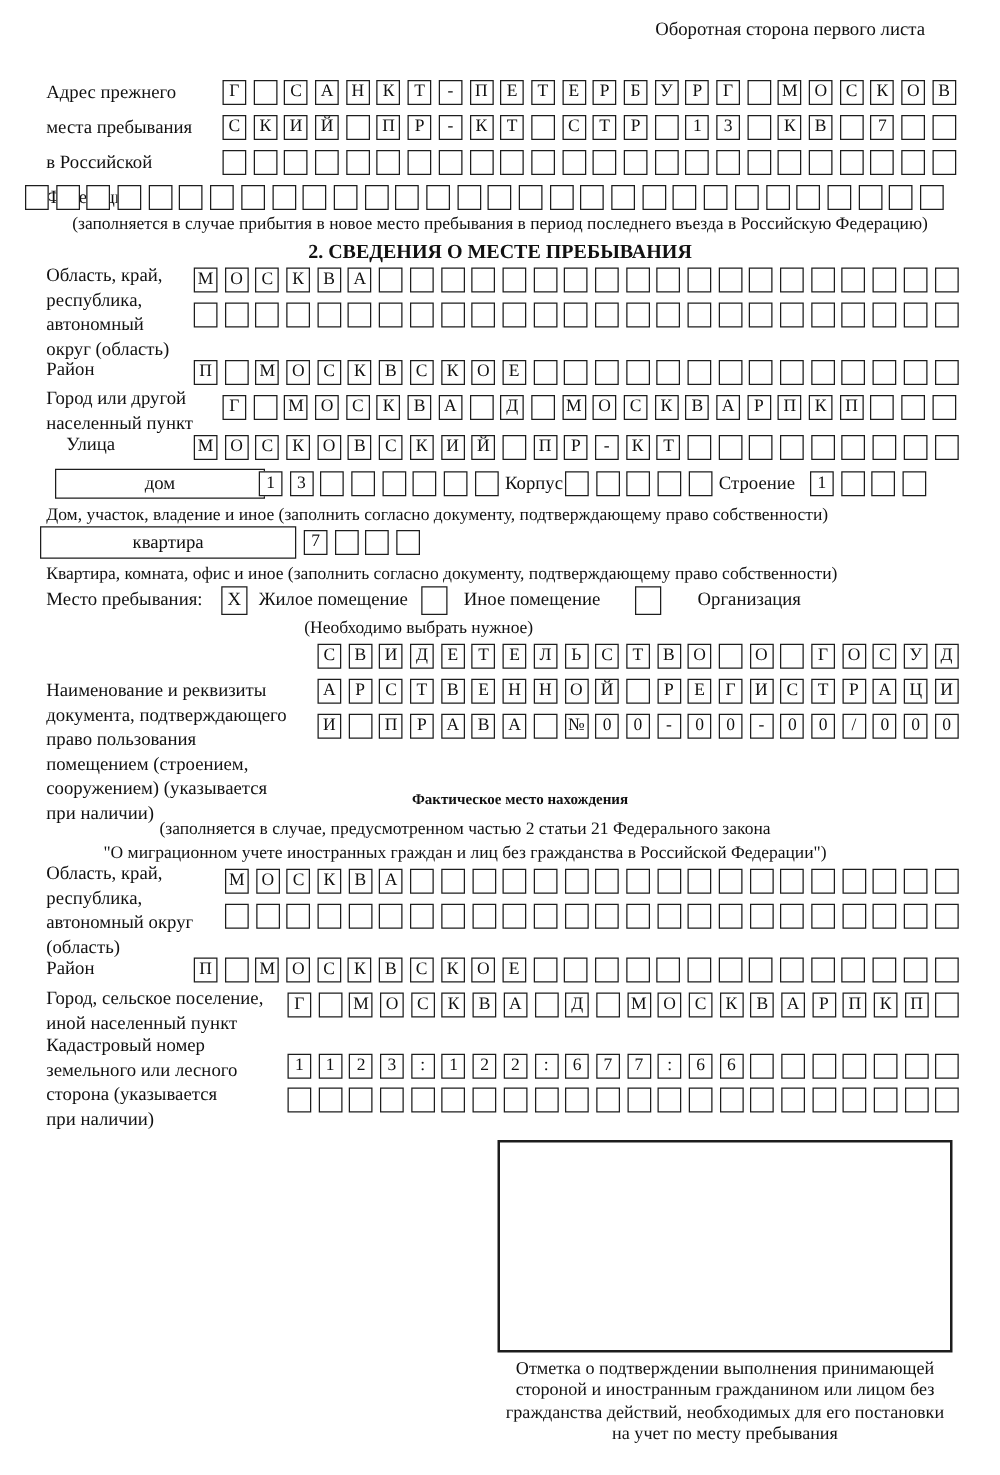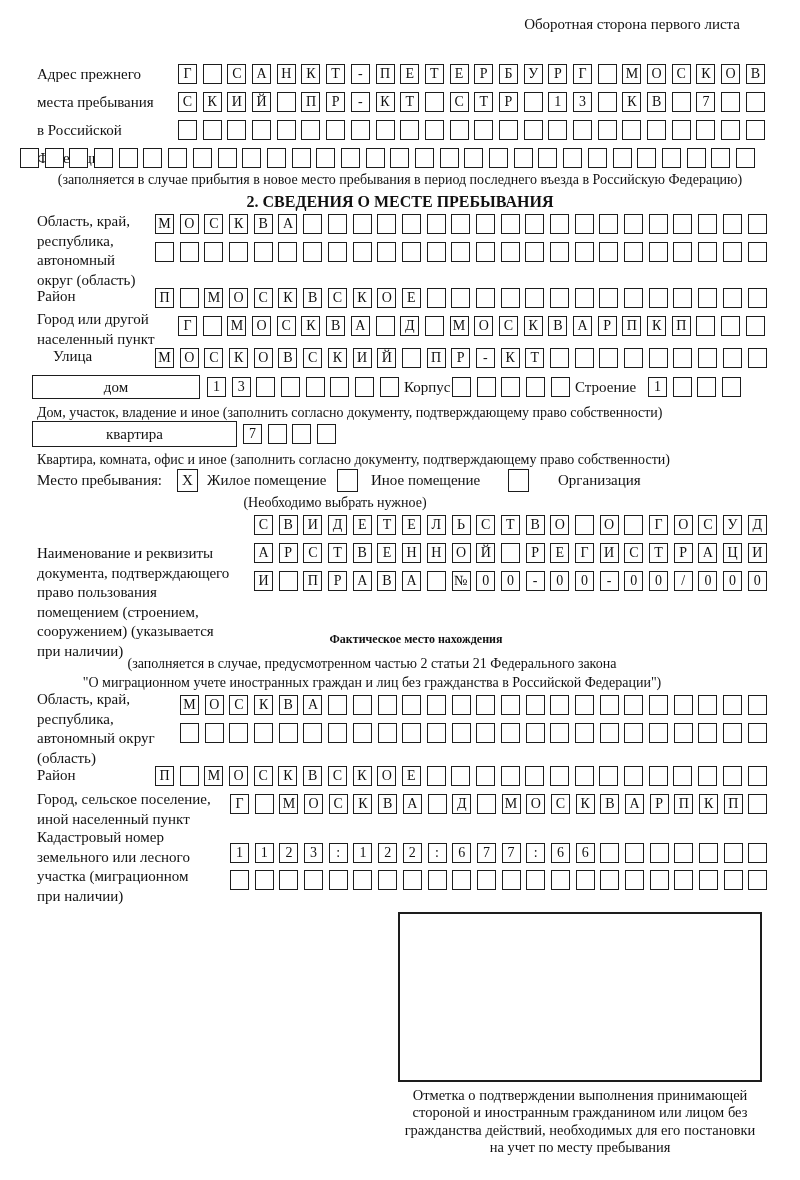--- a/index.html
+++ b/index.html
@@ -302,21 +302,21 @@
       <span class="cell"></span>
       <span class="cell"></span>
       <span class="cell"></span>
       <span class="cell"></span>
       <span class="cell"></span>
       <span class="cell"></span>
       <span class="cell"></span>
       <span class="cell"></span>
     </div>
 
-  <div class="widebox" style="left:32px;top:375px;width:168px;height:24px;">дом</div>
+  <div class="widebox" style="left:44px;top:375px;width:168px;height:24px;">дом</div>
   <div class="cellrow" style="left:207px;top:377px;">
       <span class="cell">1</span>
       <span class="cell">3</span>
       <span class="cell"></span>
       <span class="cell"></span>
       <span class="cell"></span>
       <span class="cell"></span>
       <span class="cell"></span>
       <span class="cell"></span>
     </div>
@@ -552,21 +552,21 @@
       <span class="cell">Р</span>
       <span class="cell">П</span>
       <span class="cell">К</span>
       <span class="cell">П</span>
       <span class="cell"></span>
     </div>
 
   <div class="label lines" style="left:37px;top:828px;">
       <div>Кадастровый номер</div>
       <div>земельного или лесного</div>
-      <div>участка (миграционном</div>
+      <div>сторона (указывается</div>
       <div>при наличии)</div>
     </div>
   <div class="cellrow" style="left:230px;top:843px;">
       <span class="cell">1</span>
       <span class="cell">1</span>
       <span class="cell">2</span>
       <span class="cell">3</span>
       <span class="cell">:</span>
       <span class="cell">1</span>
       <span class="cell">2</span>

